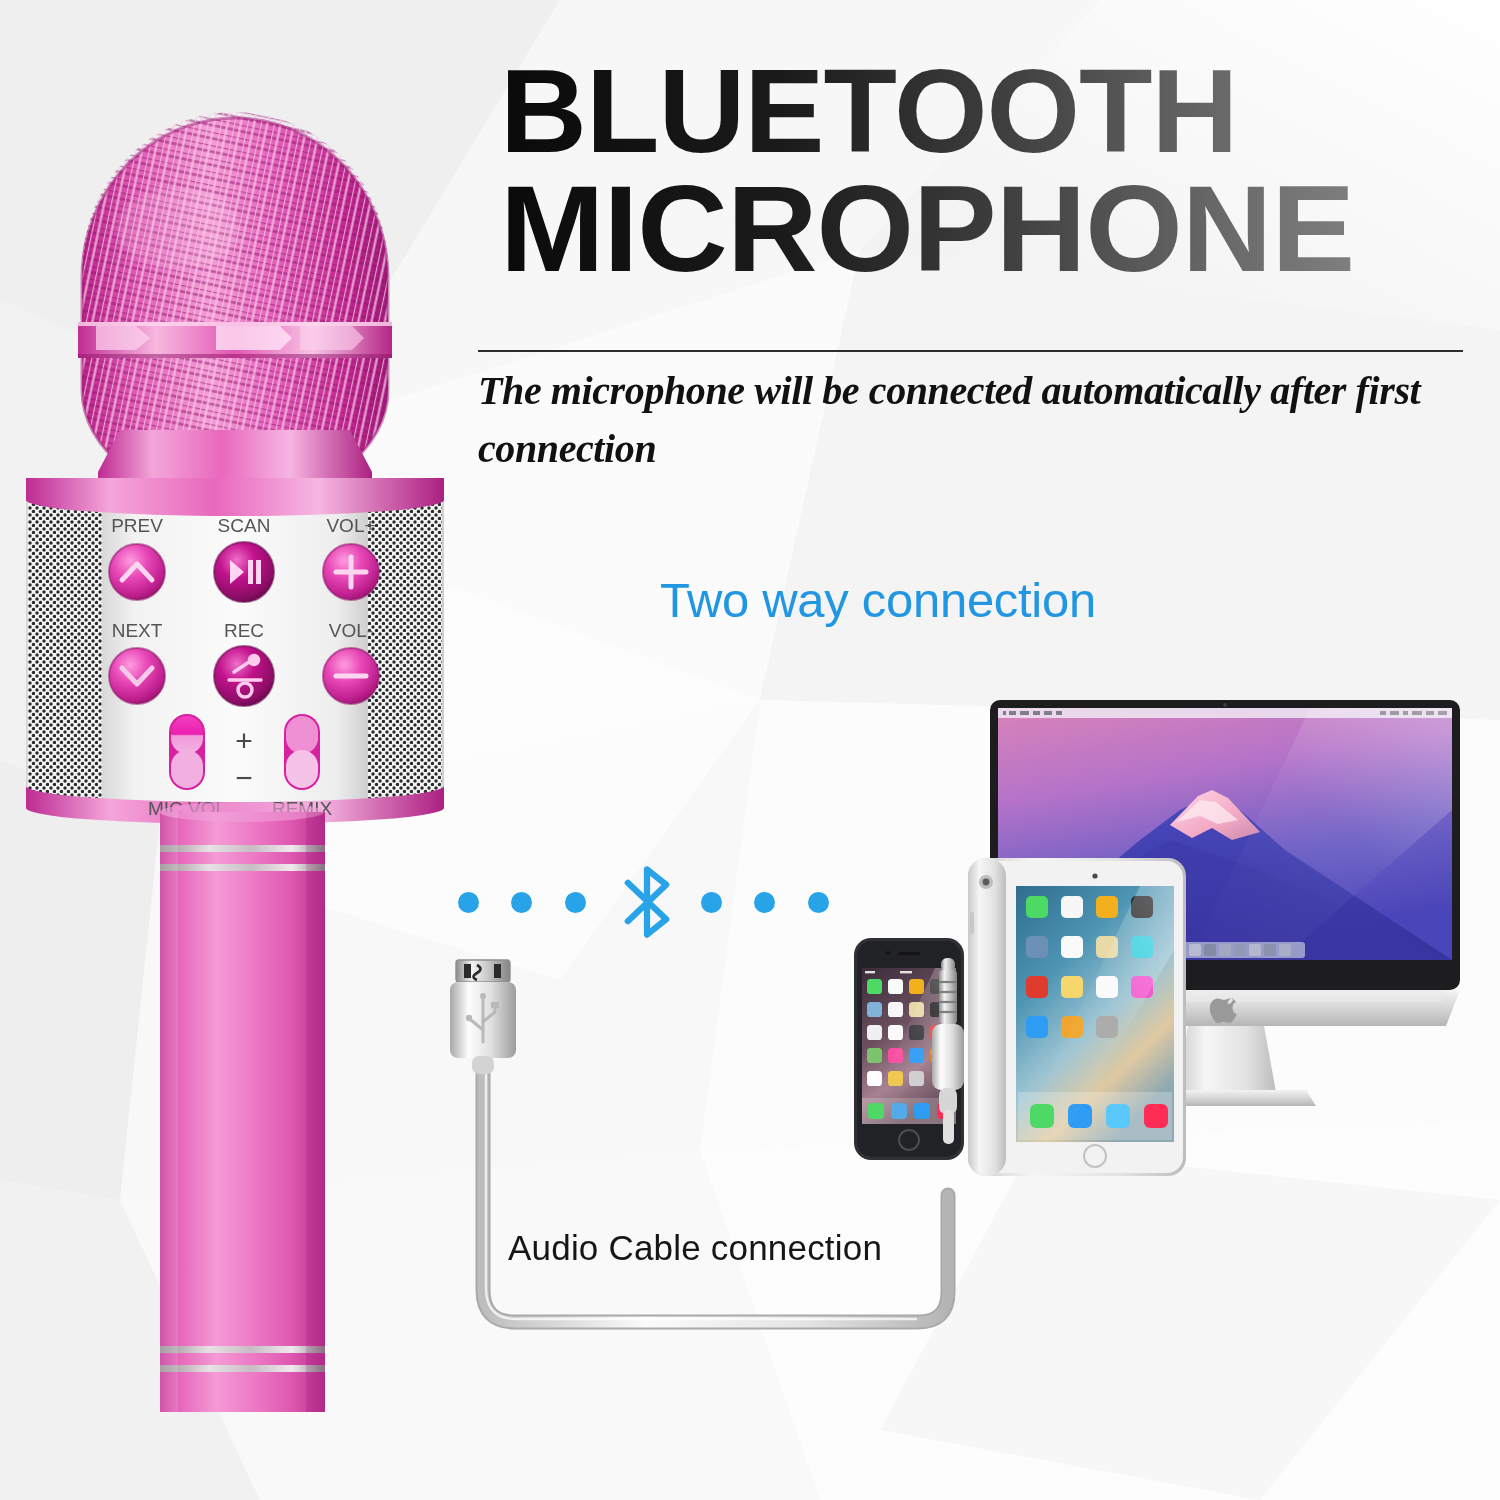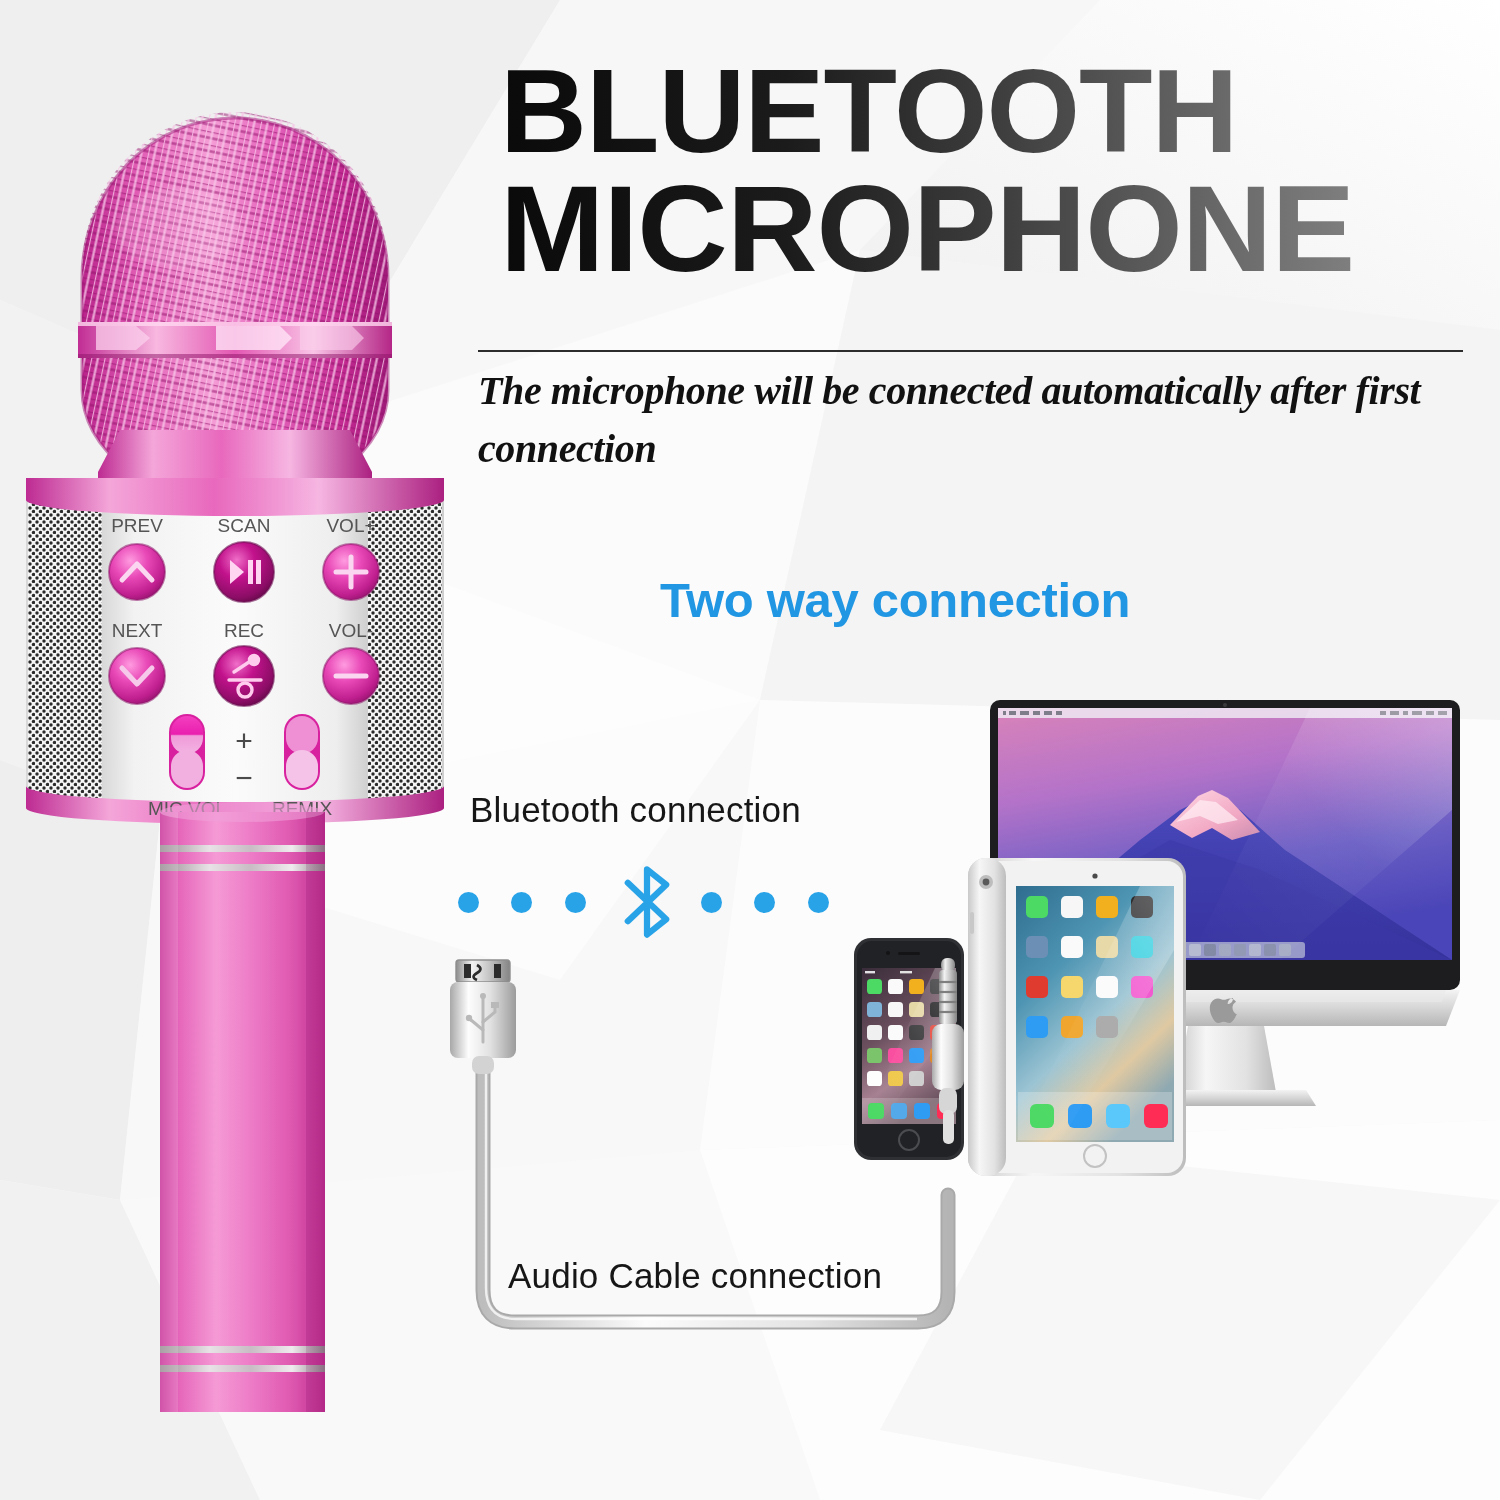--- a/index.html
+++ b/index.html
@@ -35,31 +35,31 @@
   .title-rule { position:absolute; left:478px; top:350px; width:985px; height:2px; background:#2c2c2c; }
 
   .subtitle {
     position:absolute; left:478px; top:362px; width:1000px;
     font-size:40px; font-weight:bold; font-style:italic;
     color:#111; line-height:1.45; letter-spacing:-0.4px;font-family:Liberation Serif, serif;
   }
 
   .twoway {
     position:absolute; left:660px; top:572px;
-    font-size:49px; font-weight:bold; color:#2196e3;
+    font-size:49px; font-weight:normal; color:#2196e3;
     letter-spacing:-0.3px;
   }
 
   .bt-label {
     position:absolute; left:470px; top:790px;
     font-size:35px; color:#161616; letter-spacing:0.2px;
   }
   .ac-label {
     position:absolute; left:508px; top:1228px;
-    font-size:35px; color:#161616; letter-spacing:0.2px;margin-top:28px;
+    font-size:35px; color:#161616; letter-spacing:0.2px;
   }
 
   
   #mic { position:absolute; left:0px; top:100px; width:470px; height:1320px; }
 
   
   .bt-row { position:absolute; left:448px; top:862px; width:400px; height:78px; }
   .bt-dot { position:absolute; width:21px; height:21px; border-radius:50%; background:#29a3e8; top:30px; }
 
   
@@ -292,21 +292,20 @@
       <ellipse cx="242" cy="712" rx="82" ry="10" fill="#f0a0d8" opacity=".6"></ellipse>
       <rect x="160" y="745" width="165" height="7" fill="url(#ringSilver)"></rect>
       <rect x="160" y="764" width="165" height="7" fill="url(#ringSilver)"></rect>
       <rect x="160" y="1246" width="165" height="7" fill="url(#ringSilver)"></rect>
       <rect x="160" y="1265" width="165" height="7" fill="url(#ringSilver)"></rect>
       <rect x="160" y="712" width="18" height="600" fill="#ffffff" opacity=".14"></rect>
       <rect x="306" y="712" width="19" height="600" fill="#72085a" opacity=".15"></rect>
     </g>
   </svg>
 
-  <div class="bt-label">Bluetooth connection</div>
   <div class="bt-row">
     <span class="bt-dot" style="left:10px;"></span>
     <span class="bt-dot" style="left:63px;"></span>
     <span class="bt-dot" style="left:117px;"></span>
     <svg style="position:absolute;left:150px;top:-8px;width:98px;height:96px" viewBox="0 0 100 100">
       <path d="M30 30 L70 68 L50 84 L50 16 L70 32 L30 70" fill="none" stroke="#29a3e8" stroke-width="6.5" stroke-linecap="round" stroke-linejoin="round"></path>
     </svg>
     <span class="bt-dot" style="left:253px;"></span>
     <span class="bt-dot" style="left:306px;"></span>
     <span class="bt-dot" style="left:360px;"></span>

